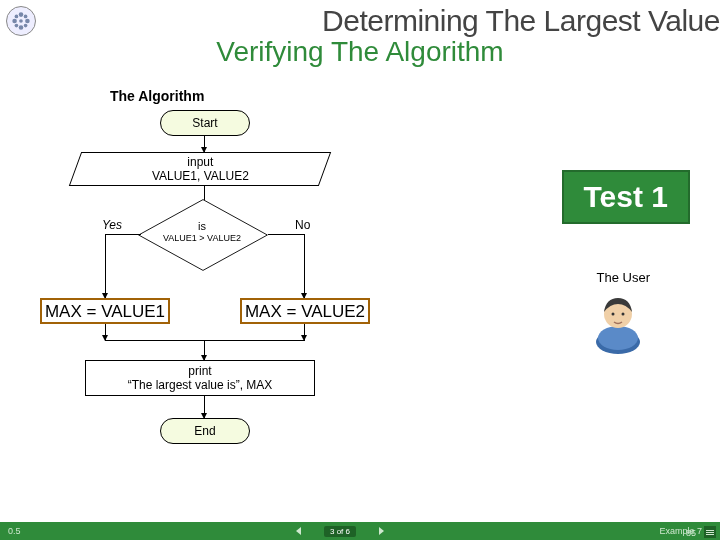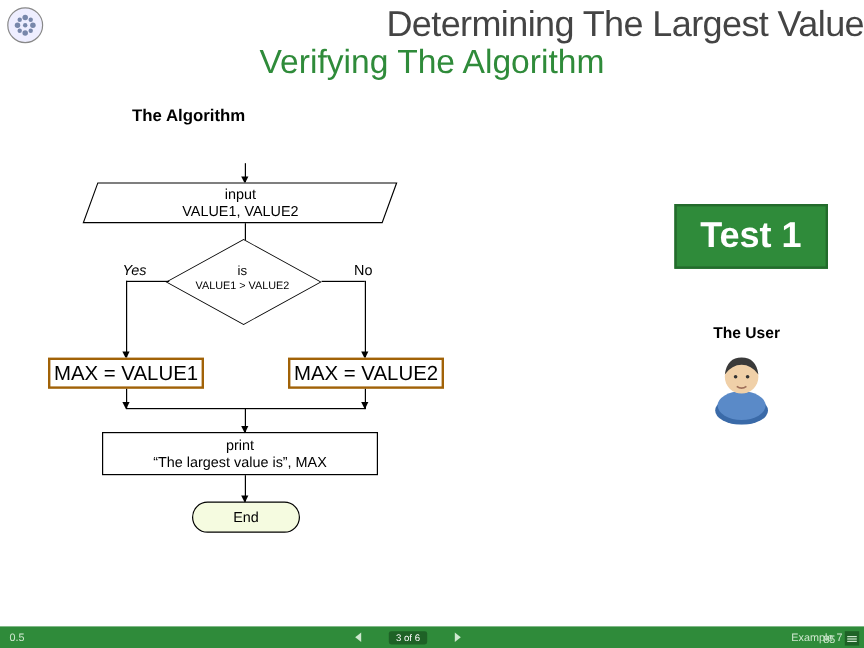--- a/index.html
+++ b/index.html
@@ -18,21 +18,21 @@
   .diamond::before { content: ""; position: absolute; inset: 0; background: #fff; border: 1px solid #000; transform: scaleY(0.55) rotate(45deg); width: 90px; height: 90px; left: 22px; top: -15px; }
   .diamond-text { position: relative; text-align: center; font-size: 11px; padding-top: 16px; line-height: 12px; }
   .yes { position: absolute; top: 108px; left: 82px; font-size: 12px; font-style: italic; }
   .no { position: absolute; top: 108px; left: 275px; font-size: 12px; }
   .rect { position: absolute; width: 130px; height: 26px; border: 2px solid #a16207; background: #fff; font-size: 17px; text-align: center; line-height: 24px; }
   .rect-left { top: 188px; left: 20px; }
   .rect-right { top: 188px; left: 220px; }
   .print-box { position: absolute; top: 250px; left: 65px; width: 230px; height: 36px; border: 1px solid #000; font-size: 12px; text-align: center; padding-top: 3px; line-height: 14px; }
   .end { top: 308px; }
   .test-badge { position: absolute; right: 30px; top: 170px; background: #2f8b3a; color: #fff; font-size: 30px; font-weight: bold; padding: 8px 20px; border: 2px solid #236b2c; }
-  .user-label { position: absolute; right: 70px; top: 270px; font-size: 13px; font-weight: bold; }
+  .user-label { position: absolute; right: 70px; top: 270px; font-size: 13px; font-weight: normal; }
   .user-icon { position: absolute; right: 70px; top: 290px; width: 64px; height: 64px; }
   .footer { position: absolute; bottom: 0; left: 0; right: 0; height: 18px; background: #2f8b3a; display: flex; align-items: center; color: #fff; font-size: 9px; }
   .footer .ver { margin-left: 8px; color: #cfe8cf; }
   .footer .center { flex: 1; text-align: center; display: flex; align-items: center; justify-content: center; gap: 20px; }
   .footer .tri { width: 10px; height: 10px; display: inline-block; }
   .footer .pill { background: #1e6226; padding: 1px 6px; border-radius: 2px; font-size: 8px; }
   .footer .ex { margin-right: 18px; color: #cfe8cf; text-align: right; }
   .footer .pg { position: absolute; right: 24px; bottom: 2px; color: #cfe8cf; font-size: 9px; padding-left: 13px; }
   .footer .menu { position: absolute; right: 4px; bottom: 2px; width: 12px; height: 12px; background: #1e6226; display: flex; flex-direction: column; justify-content: center; gap: 1px; padding: 2px; }
   .footer .menu span { height: 1px; background: #cfe8cf; }
@@ -60,20 +60,21 @@
         <circle cx="17" cy="17" r="2"></circle>
       </g>
     </svg>
 </div>
 
 <h1 class="title">Determining The Largest Value</h1>
 <h2 class="subtitle">Verifying The Algorithm</h2>
 <div class="heading">The Algorithm</div>
 
 <div class="flow">
+  <div class="start">Start</div>
   <div class="arrow v" style="top:26px;left:184px;height:16px"></div>
 
   <div class="parallelogram">
     <div class="para-inner">
       <div>input</div>
       <div>VALUE1, VALUE2</div>
     </div>
   </div>
   <div class="arrow v" style="top:76px;left:184px;height:22px"></div>
 

